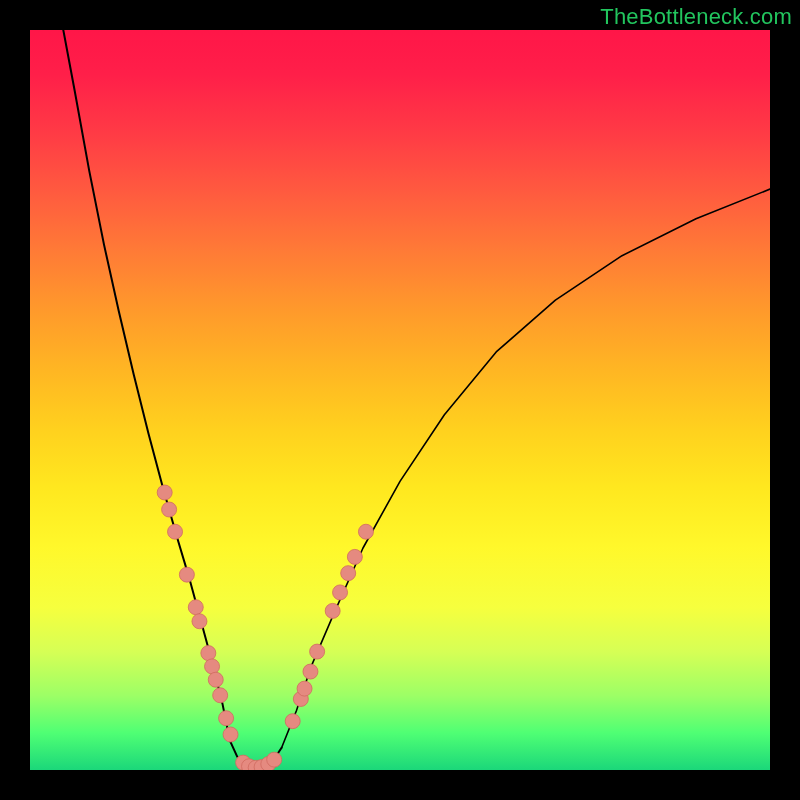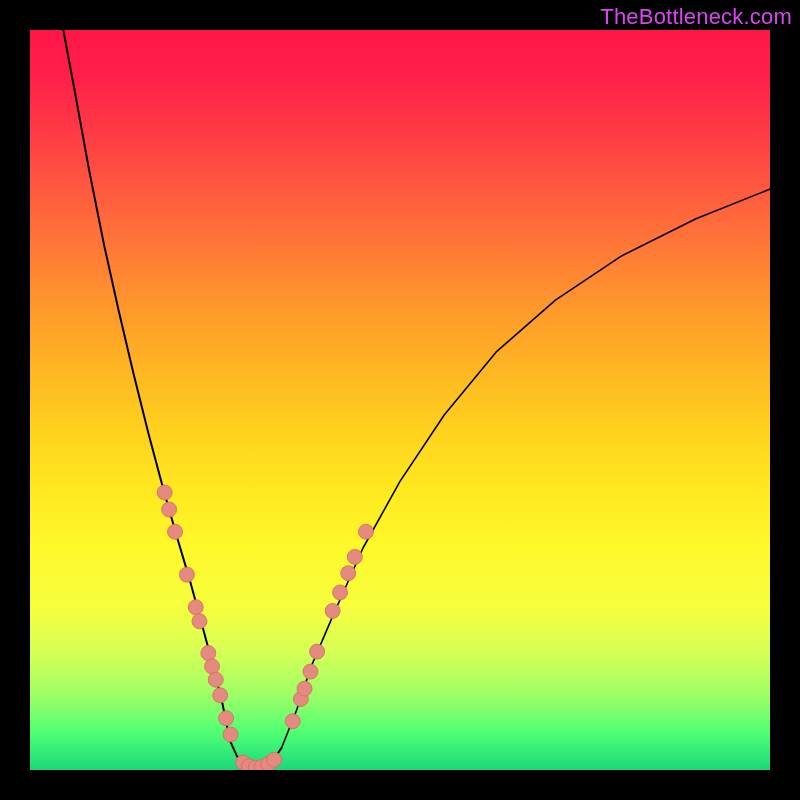--- a/index.html
+++ b/index.html
@@ -42,21 +42,21 @@
       #f6ff3e 78%,
       #d6ff55 84%,
       #9cff66 90%,
       #4fff74 95%,
       #1bd77a 100%);
   }
   .watermark {
     position: absolute;
     top: 4px;
     right: 8px;
-    color: #d946ef;
+    color: #22c55e;
     font-size: 22px;
     font-weight: 500;
     letter-spacing: 0.2px;
     user-select: none;
   }
   svg.curve {
     position: absolute;
     inset: 0;
     width: 100%;
     height: 100%;

